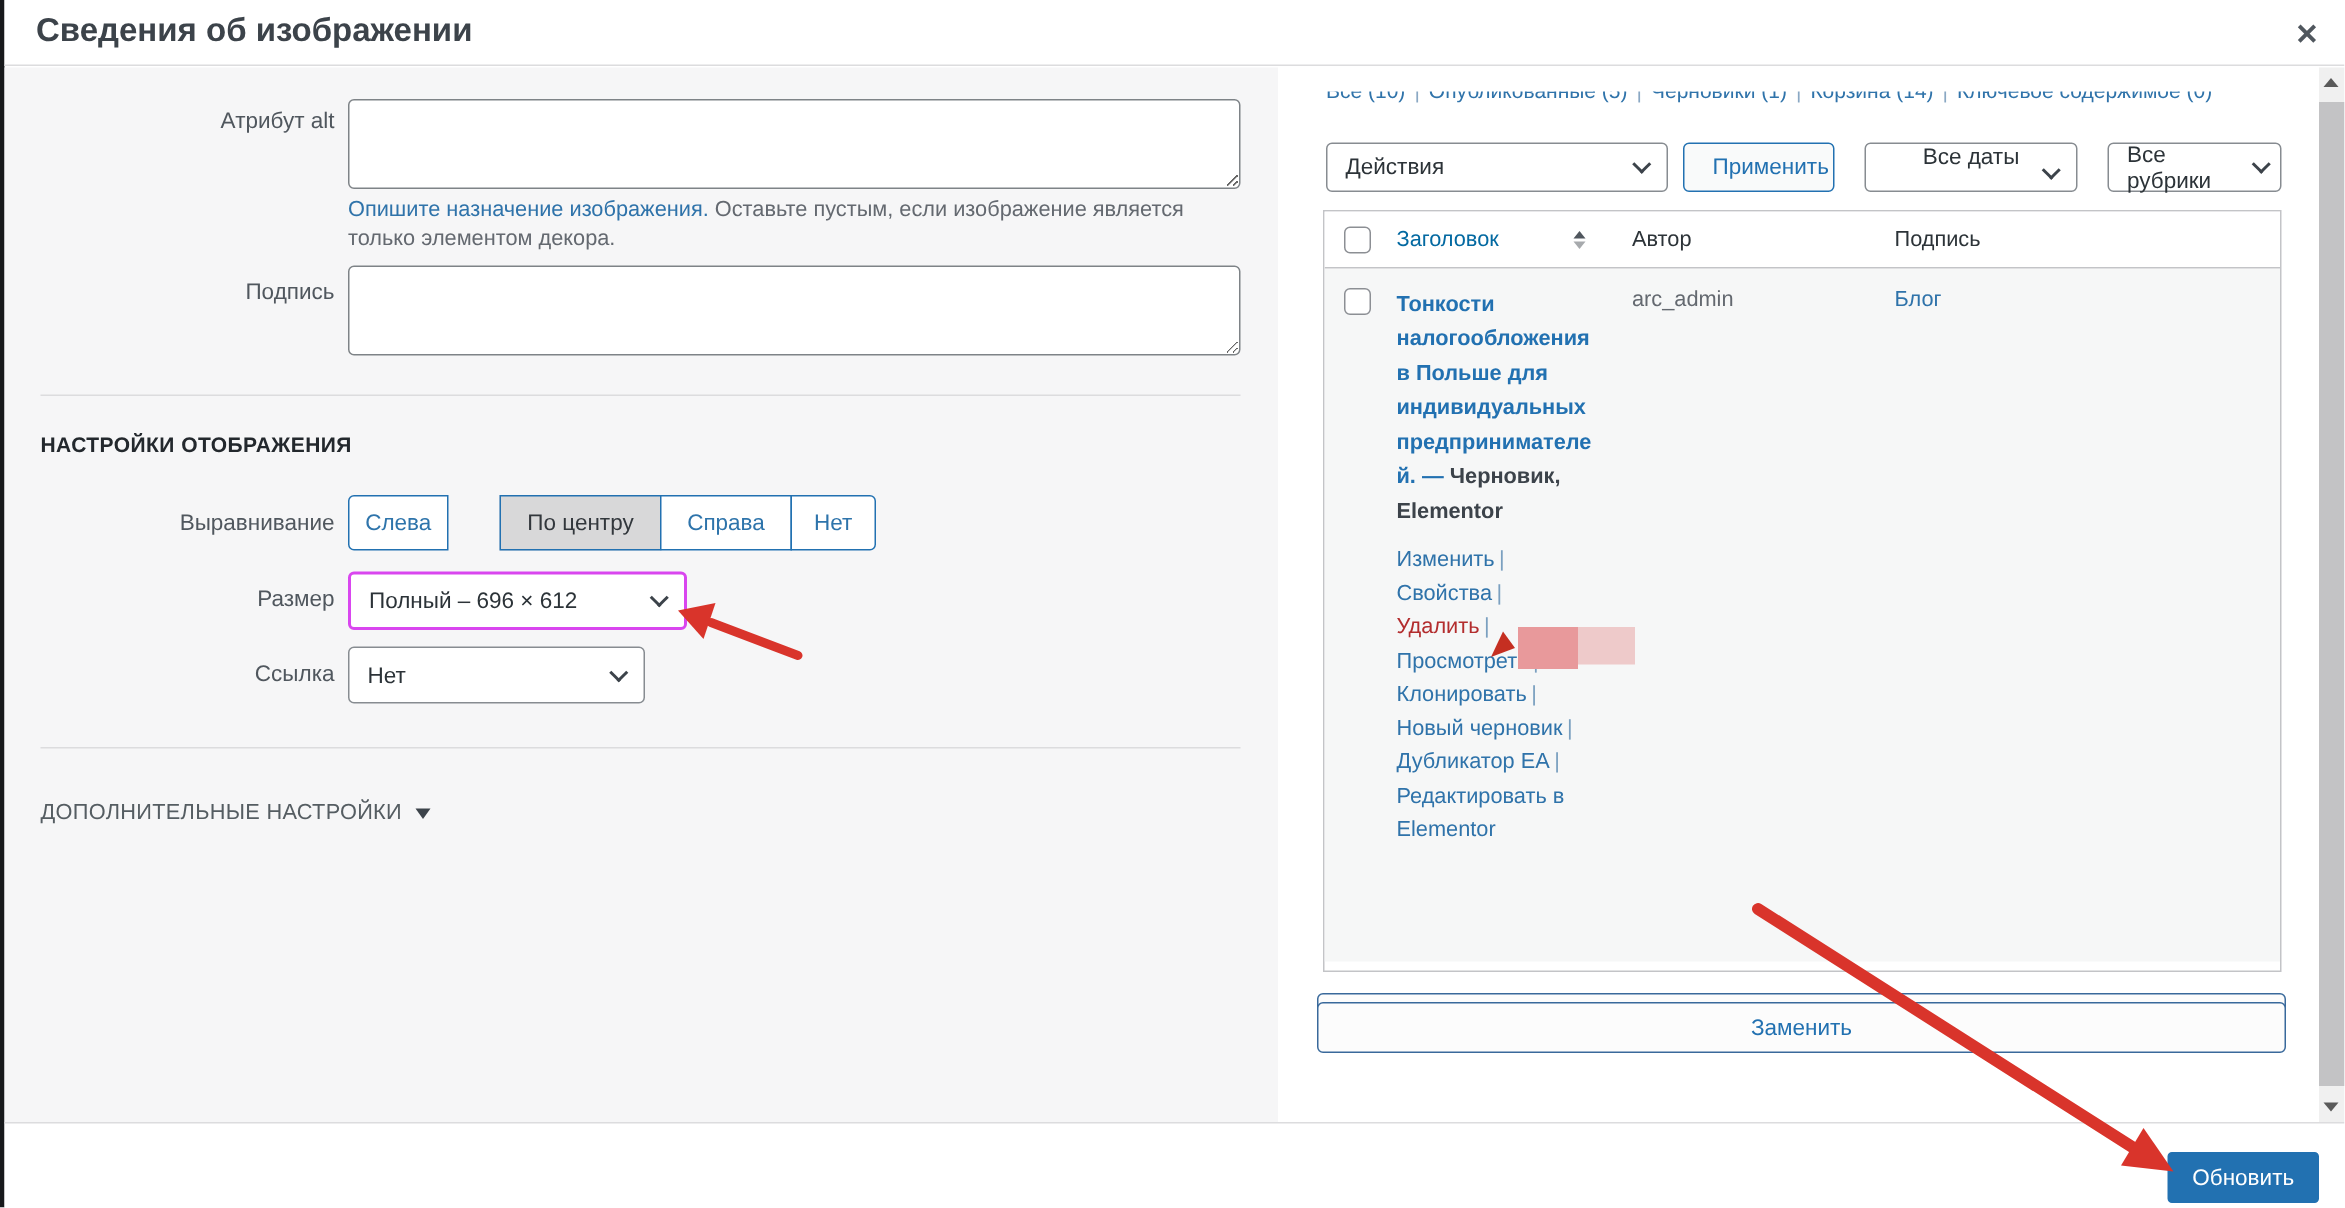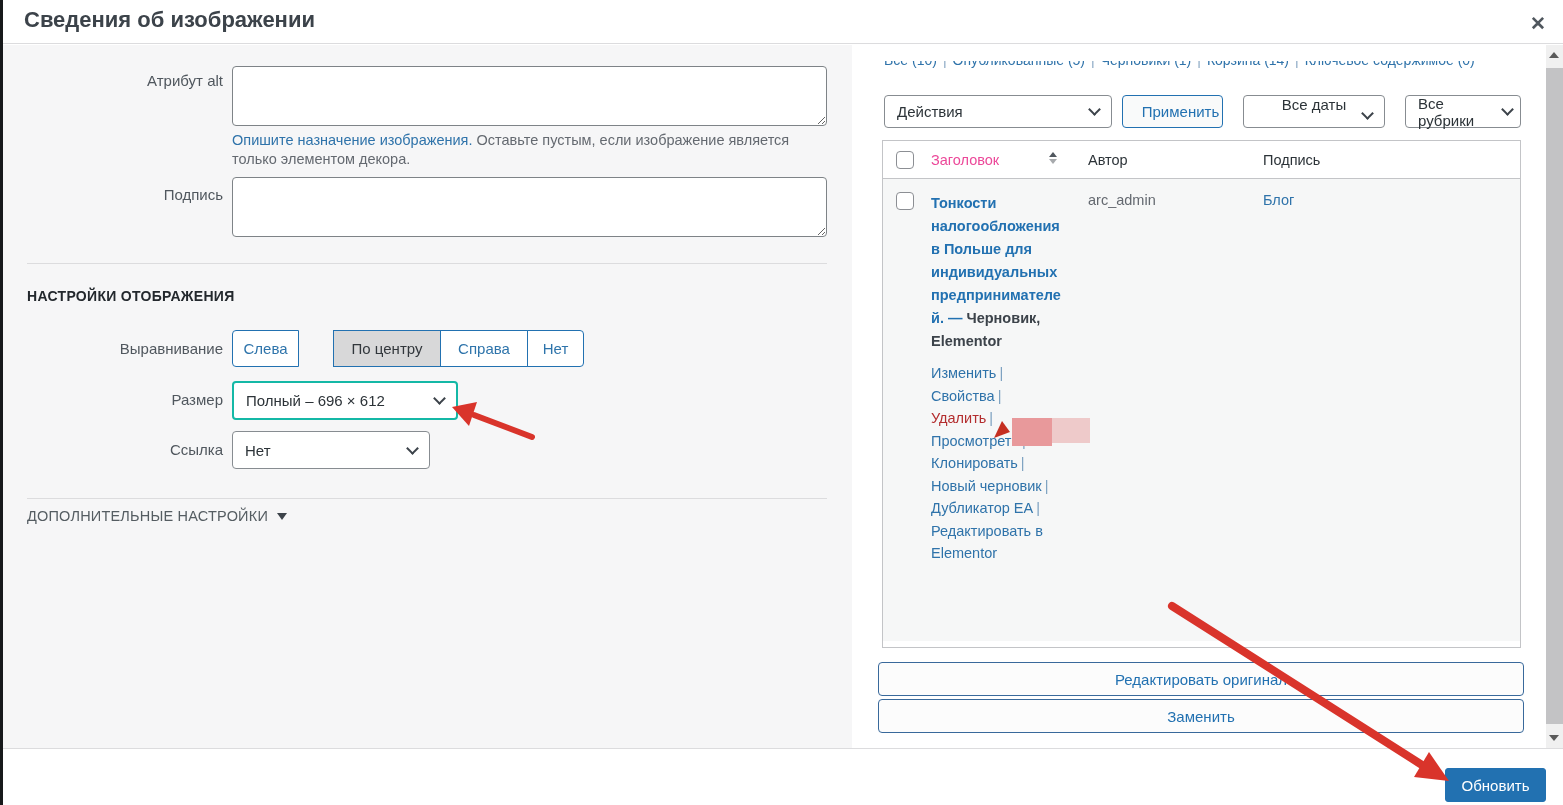--- a/index.html
+++ b/index.html
@@ -28,21 +28,21 @@
 
   .btn-group { display:flex; }
   .btn-group .al-btn { height:37px; border:1px solid #2271b1; background:#fff; color:#2e74ab; font-size:15px;
                        display:flex; align-items:center; justify-content:center; margin-left:-1px; cursor:pointer; }
   .btn-group .al-btn:first-child { border-radius:4px 0 0 4px; margin-left:0; }
   .btn-group .al-btn:last-child { border-radius:0 4px 4px 0; }
   .btn-group .al-btn.selected { background:#d8d8d9; color:#32373c; }
 
   .selectbox { background:#fff; border:1px solid #878c91; border-radius:4px; display:flex; align-items:center;
                padding:0 12px; font-size:15px; color:#2c3338; cursor:pointer; }
-  .selectbox.focused { border:2px solid #14b8a6;gap:32px; }
+  .selectbox.focused { border:2px solid #d946ef;gap:32px; }
   .chev { width:9px; height:9px; border-right:2px solid #3c434a; border-bottom:2px solid #3c434a;
           transform:rotate(45deg); margin-left:auto; margin-top:-4px; flex:none; }
   .advanced { font-size:14.5px; color:#555d62; letter-spacing:.2px; display:flex; align-items:center; cursor:pointer; }
   .tri-down { width:0; height:0; border-left:5px solid transparent; border-right:5px solid transparent;
               border-top:7px solid #3c434a; margin-left:9px; }
 
   
   #filter-links { left:884px; top:61px; width:634px; height:17px; overflow:hidden; }
   #filter-links .inner { margin-top:-9px; white-space:nowrap; font-size:14px; }
   #filter-links a { color:#2f73aa; text-decoration:none; }
@@ -53,21 +53,21 @@
 
   #posts-table { left:882px; top:140px; width:639px; height:508px; background:#fff; border:1px solid #c3c4c7; overflow:hidden; }
   .thead { height:38px; display:flex; align-items:center; border-bottom:1px solid #c3c4c7; background:#fff;
            font-size:14.5px; color:#2c3338; position:relative; }
   .checkbox { width:18px; height:18px; background:#fff; border:1px solid #8c8f94; border-radius:4px; flex:none; cursor:pointer; }
   .col-cb { width:48px; padding-left:13px; flex:none; }
   .col-title { width:157px; padding-right:25px; flex:none; }
   .col-author { width:175px; flex:none; }
   .col-cat { width:248px; flex:none; }
   .col-tags { flex:1; padding-left:30px; }
-  .sort-link { color:#ec4899; text-decoration:none; display:inline-flex; align-items:flex-start; cursor:pointer;gap:44px; }
+  .sort-link { color:#0369a1; text-decoration:none; display:inline-flex; align-items:center; cursor:pointer;gap:44px; }
   .sort-stack { display:inline-flex; flex-direction:column; gap:2px; margin-left:6px; }
   .sort-stack .up { width:0; height:0; border-left:4px solid transparent; border-right:4px solid transparent; border-bottom:5px solid #50575e; }
   .sort-stack .down { width:0; height:0; border-left:4px solid transparent; border-right:4px solid transparent; border-top:5px solid #a7aaad; }
   .trow { display:flex; background:#f6f7f7; padding-top:13px; height:462px; font-size:14.5px; }
   .post-title { color:#2271b1; font-weight:700; font-size:14.5px; line-height:23px; overflow-wrap:break-word; text-decoration:none; display:inline; cursor:pointer; }
   .post-state { color:#3c434a; font-weight:700; line-height:23px; }
   .row-actions { margin-top:9px; line-height:22.5px; font-size:14.5px; }
   .row-actions a { color:#2f73aa; text-decoration:none; white-space:nowrap; cursor:pointer; }
   .row-actions a.danger { color:#b32d2e; }
   .row-actions a.wraps { white-space:normal; }
@@ -129,21 +129,21 @@
   <span class="chev"></span>
 </div>
 
 <div class="abs field-label" style="left:27px; top:441px;">Ссылка</div>
 <div class="abs selectbox" style="left:232px; top:431px; width:198px; height:38px;">
   <span>Нет</span>
   <span class="chev"></span>
 </div>
 
 <div class="abs divider" style="left:27px; top:498px; width:800px;"></div>
-<div class="abs advanced" style="left:27px; top:508px;">
+<div class="abs advanced" style="left:27px; top:534px;">
   <span>ДОПОЛНИТЕЛЬНЫЕ НАСТРОЙКИ</span>
   <span class="tri-down"></span>
 </div>
 
 <div id="filter-links" class="abs">
   <div class="inner">
     <a>Все (10)</a><span class="fsep">|</span><a>Опубликованные (5)</a><span class="fsep">|</span><a>Черновики (1)</a><span class="fsep">|</span><a>Корзина (14)</a><span class="fsep">|</span><a>Ключевое содержимое (0)</a>
   </div>
 </div>
 
@@ -196,21 +196,21 @@
         <a class="wraps">Редактировать в Elementor</a>
       </div>
     </div>
     <div class="col-author author-cell">arc_admin</div>
     <div class="col-cat"><a class="cat-link">Блог</a></div>
     <div class="col-tags tags-dash">—</div>
   </div>
 </div>
 
 <div class="abs wide-btn" style="top:662px;">Редактировать оригинал</div>
-<div class="abs wide-btn" style="top:699px;">Заменить</div>
+<div class="abs wide-btn" style="top:668px;">Заменить</div>
 
 <div id="scrollbar" class="abs">
   <div class="scroll-arrow" id="scroll-up"></div>
   <div id="scroll-thumb" class="abs"></div>
   <div class="scroll-arrow" id="scroll-down"></div>
 </div>
 
 <div id="update-btn" class="abs">Обновить</div>
 
 <div id="blob-dark" class="blob"></div>

